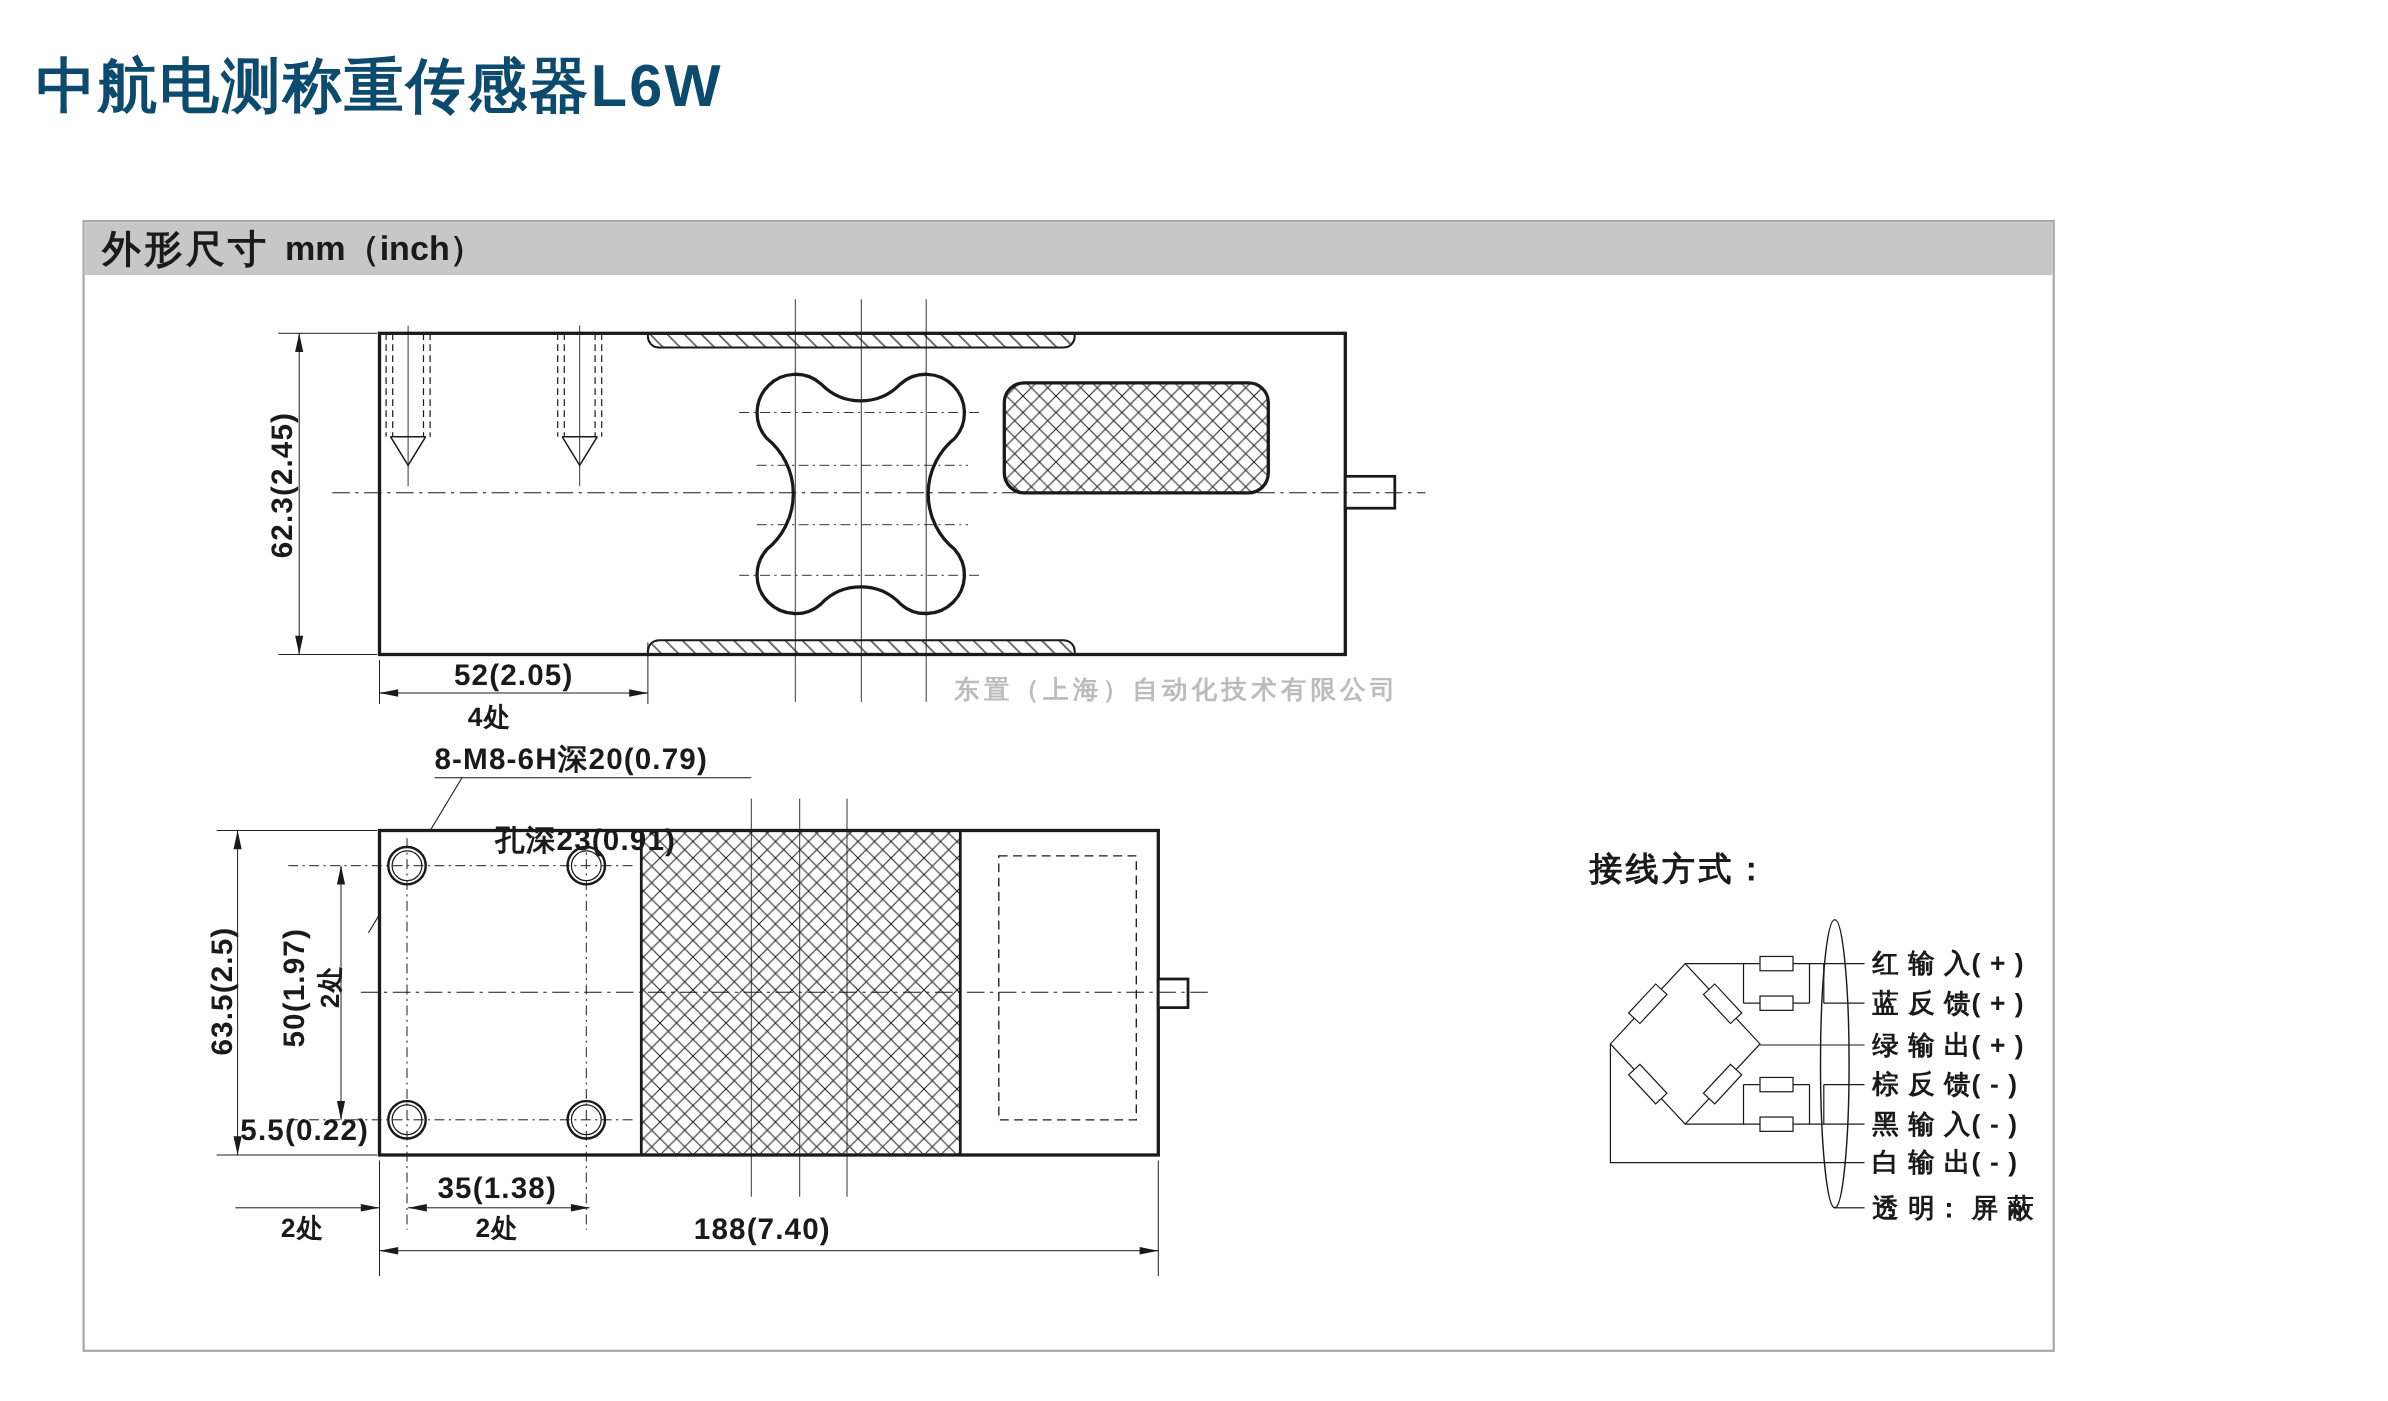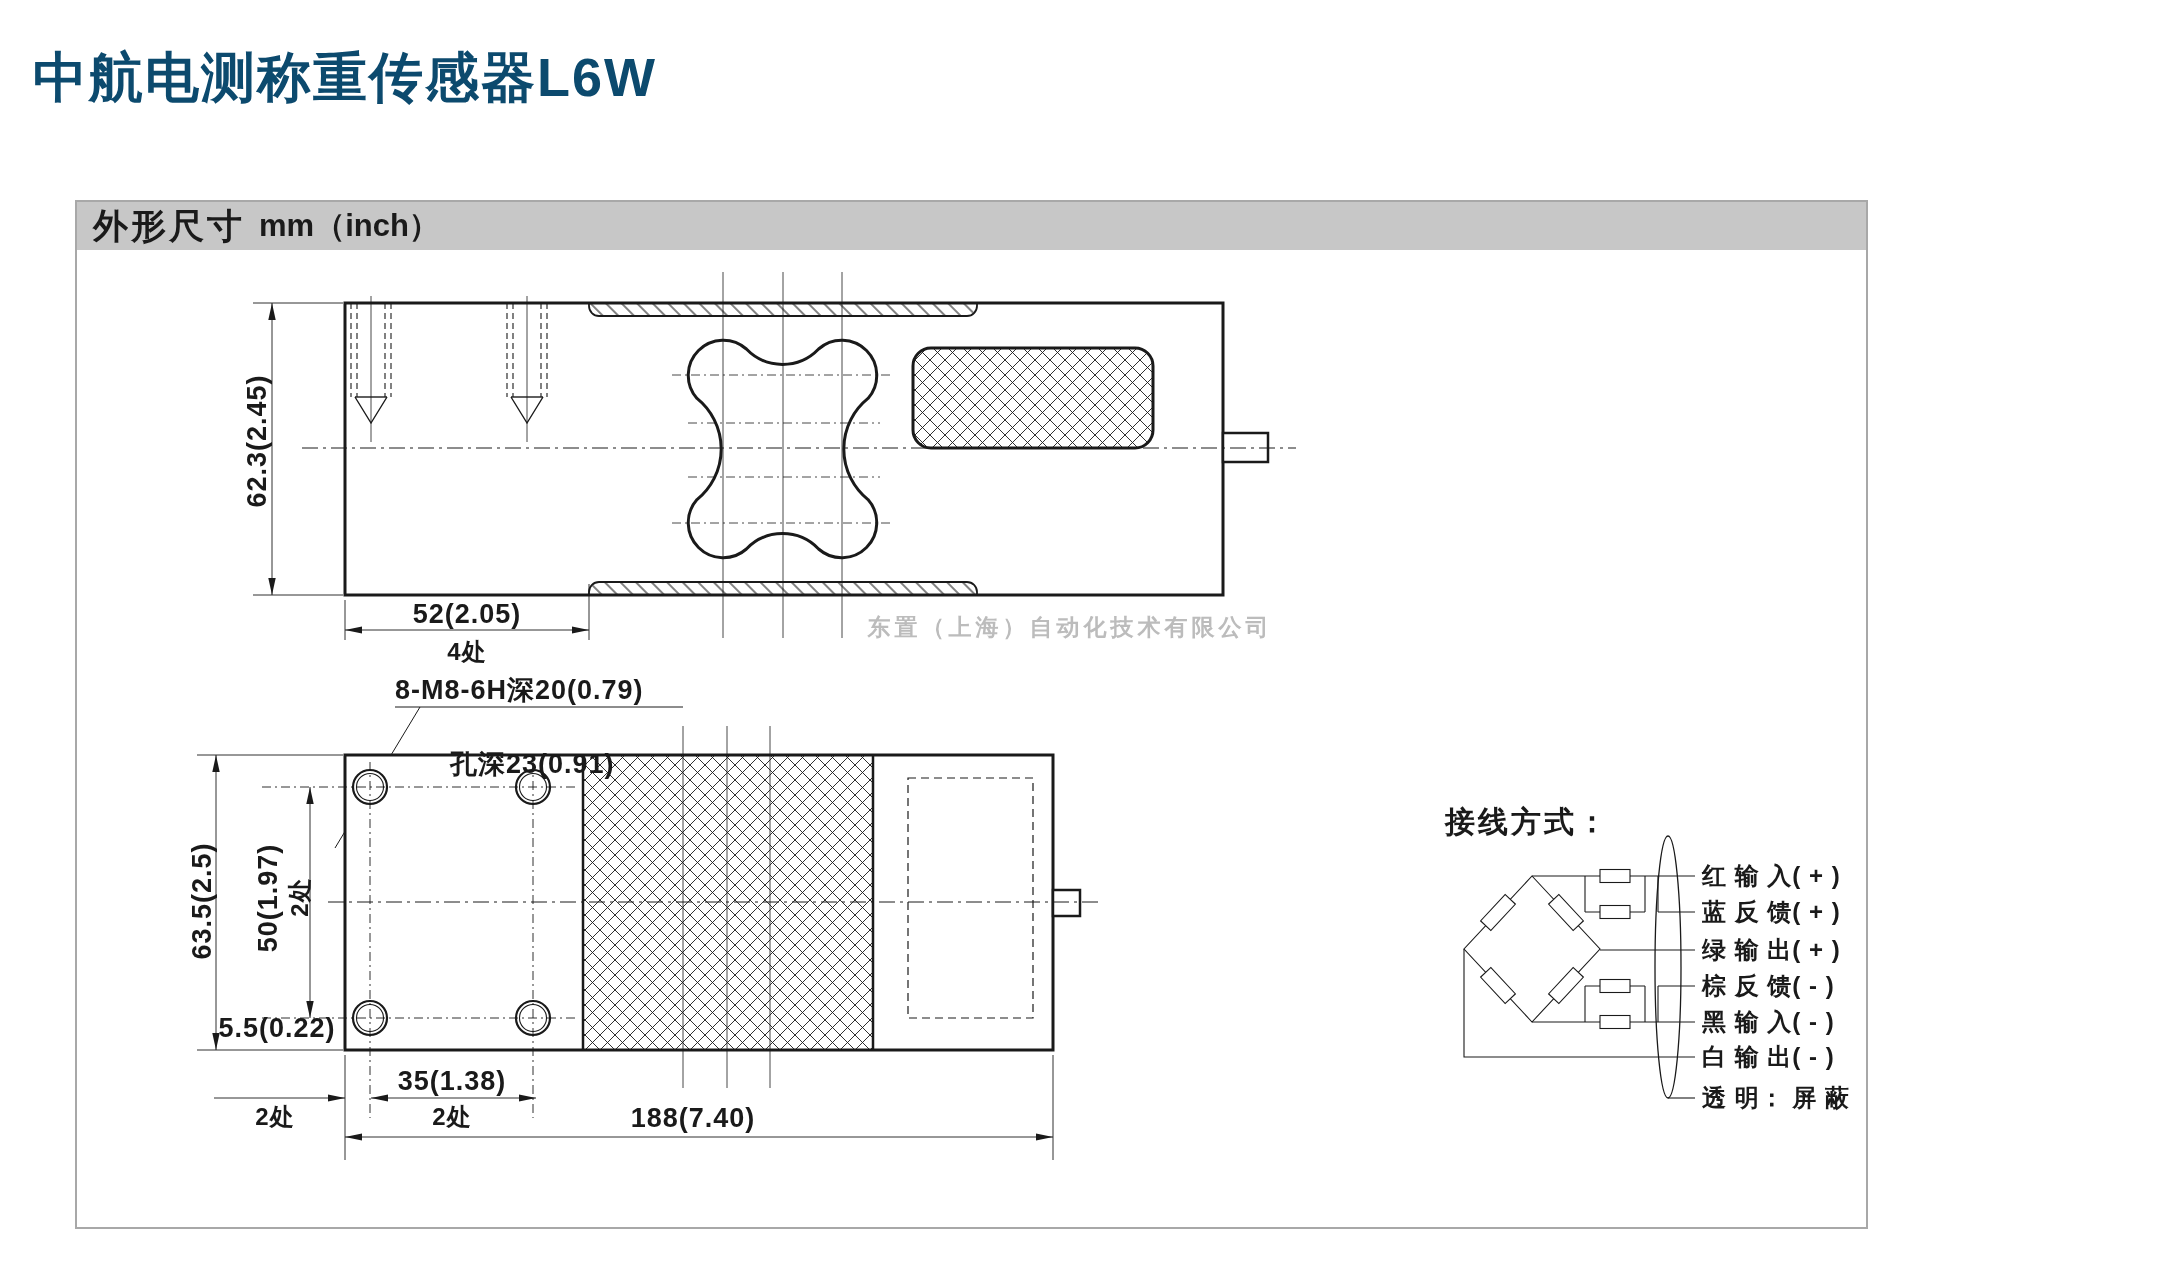--- a/index.html
+++ b/index.html
@@ -11,21 +11,21 @@
   #panel-header{left:0;top:0;width:100%;height:48px;background:#c7c7c7;display:flex;align-items:center;}
   #panel-header .hl{font-size:35px;font-weight:bold;margin-left:16px;color:#1a1a1a;letter-spacing:3px;}
   #panel-header .hu{font-size:31px;font-weight:600;margin-left:14px;color:#1a1a1a;}
   svg{position:absolute;left:0;top:0;}
   .dimtext{position:absolute;font-size:27px;font-weight:700;white-space:nowrap;letter-spacing:1px;
            transform:translate(-50%,-50%);}
   .dimtext.rot{transform:translate(-50%,-50%) rotate(-90deg);}
   .dimtext.small{font-size:24px;}
   .leftanch{transform:translate(0,-50%) !important;}
   #watermark{font-size:23px;color:#bcbcbc;font-weight:700;letter-spacing:4px;}
-  #wiring-title{position:absolute;font-size:30px;font-weight:bold;white-space:nowrap;letter-spacing:3px;margin-top:32px;}
+  #wiring-title{position:absolute;font-size:30px;font-weight:bold;white-space:nowrap;letter-spacing:3px;}
   .wirelabel{position:absolute;left:1702px;font-size:24px;font-weight:600;white-space:nowrap;
              letter-spacing:1px;transform:translate(0,-50%);}
 </style>
 </head>
 <body>
 
 <div id="page-title" class="abs">中航电测称重传感器L6W</div>
 
 <div id="panel" class="abs">
   <div id="panel-header" class="abs">
@@ -210,21 +210,21 @@
       <rect x="1600" y="1015.5" width="30" height="13" fill="#ffffff"></rect>
       <path d="M1464 949 L1464 1057 L1695 1057"></path>
       <line x1="1668" y1="1098" x2="1695" y2="1098"></line>
     </g>
     <ellipse cx="1668" cy="967" rx="13" ry="131" stroke-width="1.3"></ellipse>
   </g>
 </svg>
 
 <div class="dimtext rot" style="left:257px;top:441px;">62.3(2.45)</div>
 <div class="dimtext" style="left:467px;top:614px;">52(2.05)</div>
-<div class="dimtext small" style="left:467px;top:652px;">4处</div>
+<div class="dimtext small" style="left:445px;top:652px;">4处</div>
 <div class="dimtext leftanch" style="left:395px;top:690px;">8-M8-6H深20(0.79)</div>
 <div class="dimtext leftanch" style="left:450px;top:764px;">孔深23(0.91)</div>
 <div class="dimtext rot" style="left:202px;top:901px;">63.5(2.5)</div>
 <div class="dimtext rot" style="left:268px;top:898px;">50(1.97)</div>
 <div class="dimtext rot small" style="left:300px;top:897px;">2处</div>
 <div class="dimtext" style="left:277px;top:1028px;">5.5(0.22)</div>
 <div class="dimtext small" style="left:275px;top:1117px;">2处</div>
 <div class="dimtext" style="left:452px;top:1081px;">35(1.38)</div>
 <div class="dimtext small" style="left:452px;top:1117px;">2处</div>
 <div class="dimtext" style="left:693px;top:1118px;">188(7.40)</div>

